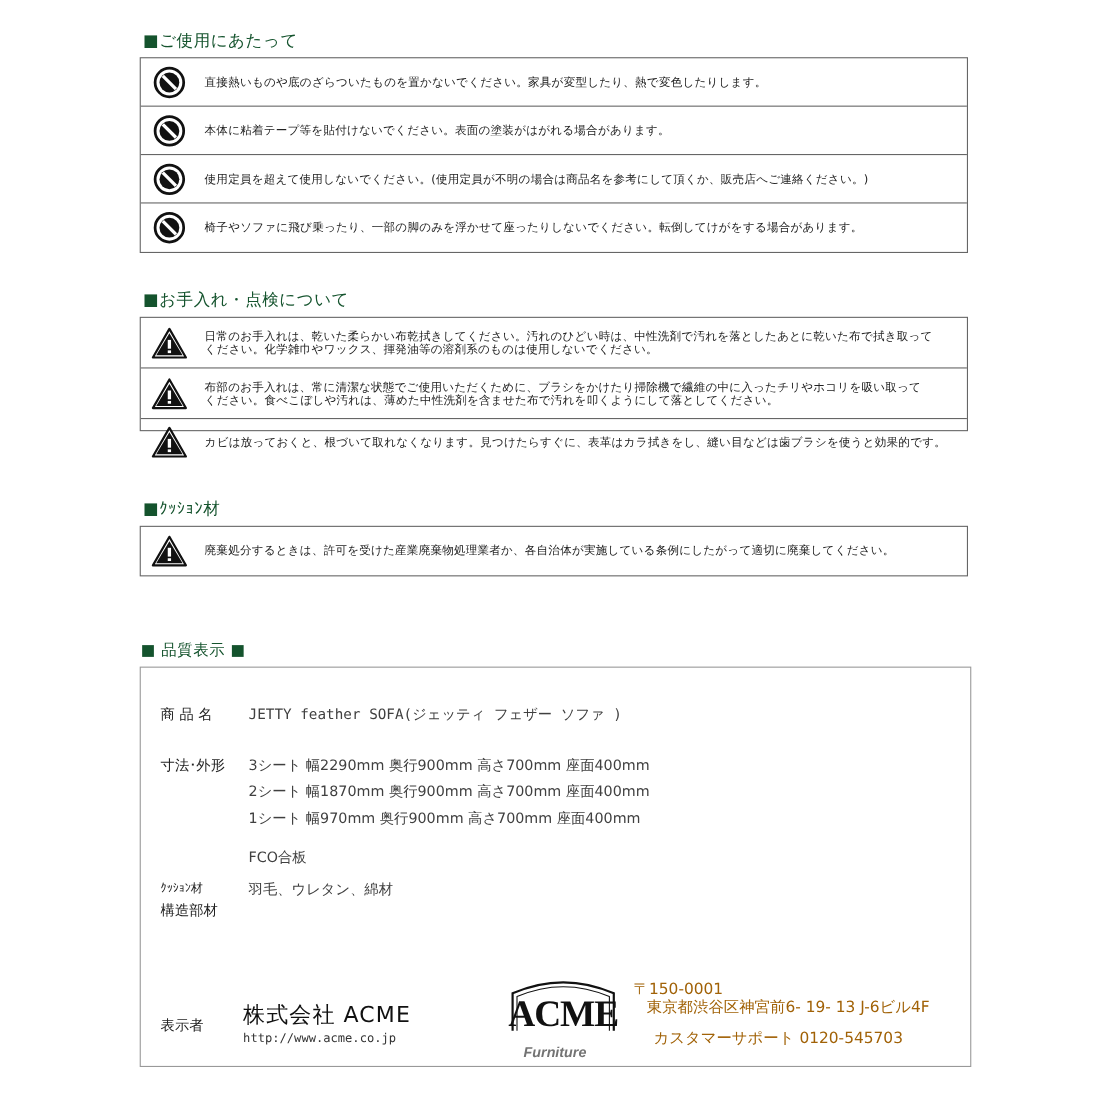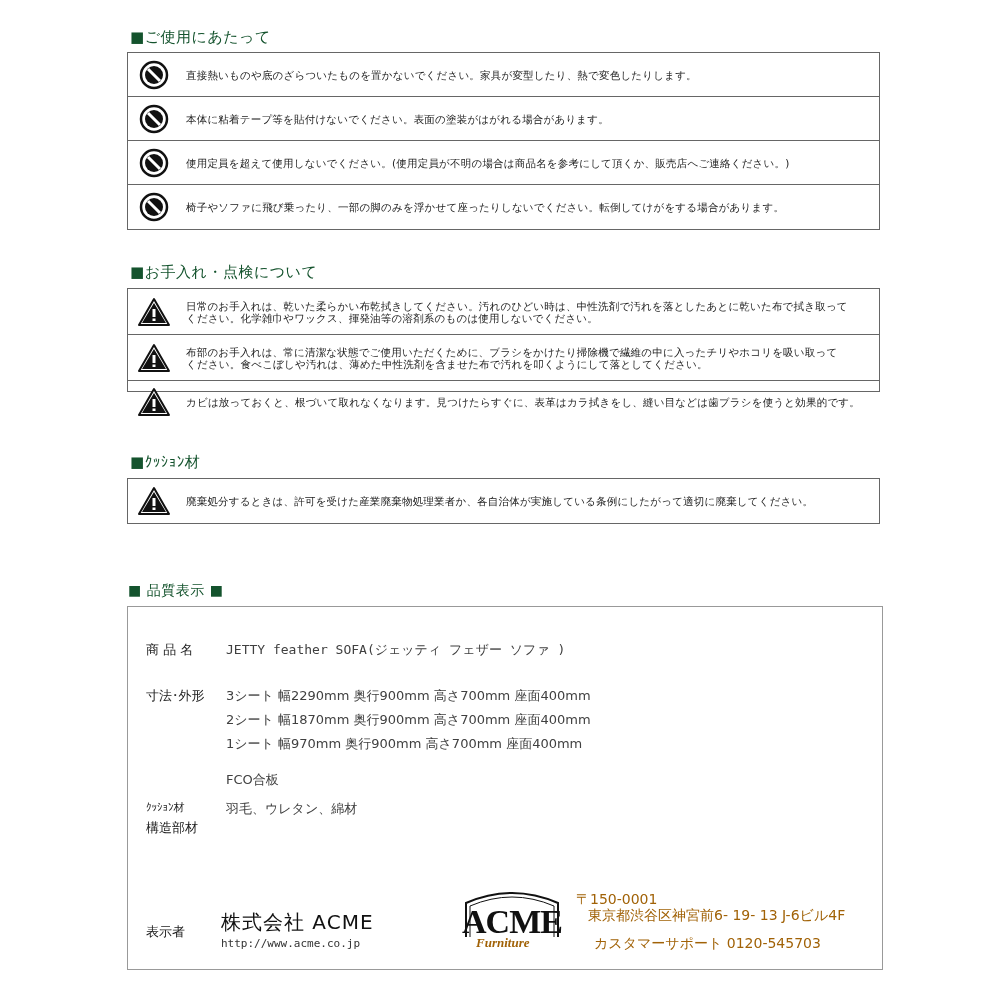--- a/index.html
+++ b/index.html
@@ -153,19 +153,19 @@
   <div class="q-label" style="left:18px; top:316px;">表示者</div>
   <div class="company">株式会社 ACME</div>
   <div class="url">http://www.acme.co.jp</div>
 
   <div style="position:absolute; left:334px; top:282px; width:100px; height:64px;">
     <svg width="100" height="50" viewBox="0 0 100 50" style="position:absolute; left:0; top:0;">
       <path d="M4 48 L4 14 Q50 -6 96 14 L96 48" fill="none" stroke="#111" stroke-width="2"></path>
       <path d="M8 48 L8 17 Q50 -1 92 17 L92 48" fill="none" stroke="#111" stroke-width="1"></path>
       <text x="50" y="44" text-anchor="middle" font-family="Liberation Serif, serif" font-weight="bold" font-size="34" fill="#111" letter-spacing="-1">ACME</text>
     </svg>
-    <div style="position:absolute; left:14px; top:46px; font-family:Liberation Serif, serif; font-style:italic; font-weight:bold; font-size:13px; color:#a16207;">Furniture</div>
+    <div style="position:absolute; left:14px; top:60px; font-family:Liberation Sans, sans-serif; font-style:italic; font-weight:bold; font-size:13px; color:#737373;">Furniture</div>
   </div>
 
   <div class="addr" style="left:448px; top:284px;">〒150-0001</div>
   <div class="addr" style="left:448px; top:300px;margin-left:12px;">東京都渋谷区神宮前6- 19- 13  J-6ビル4F</div>
   <div class="addr" style="left:466px; top:328px;">カスタマーサポート 0120-545703</div>
 </div>
 
 </body></html>

